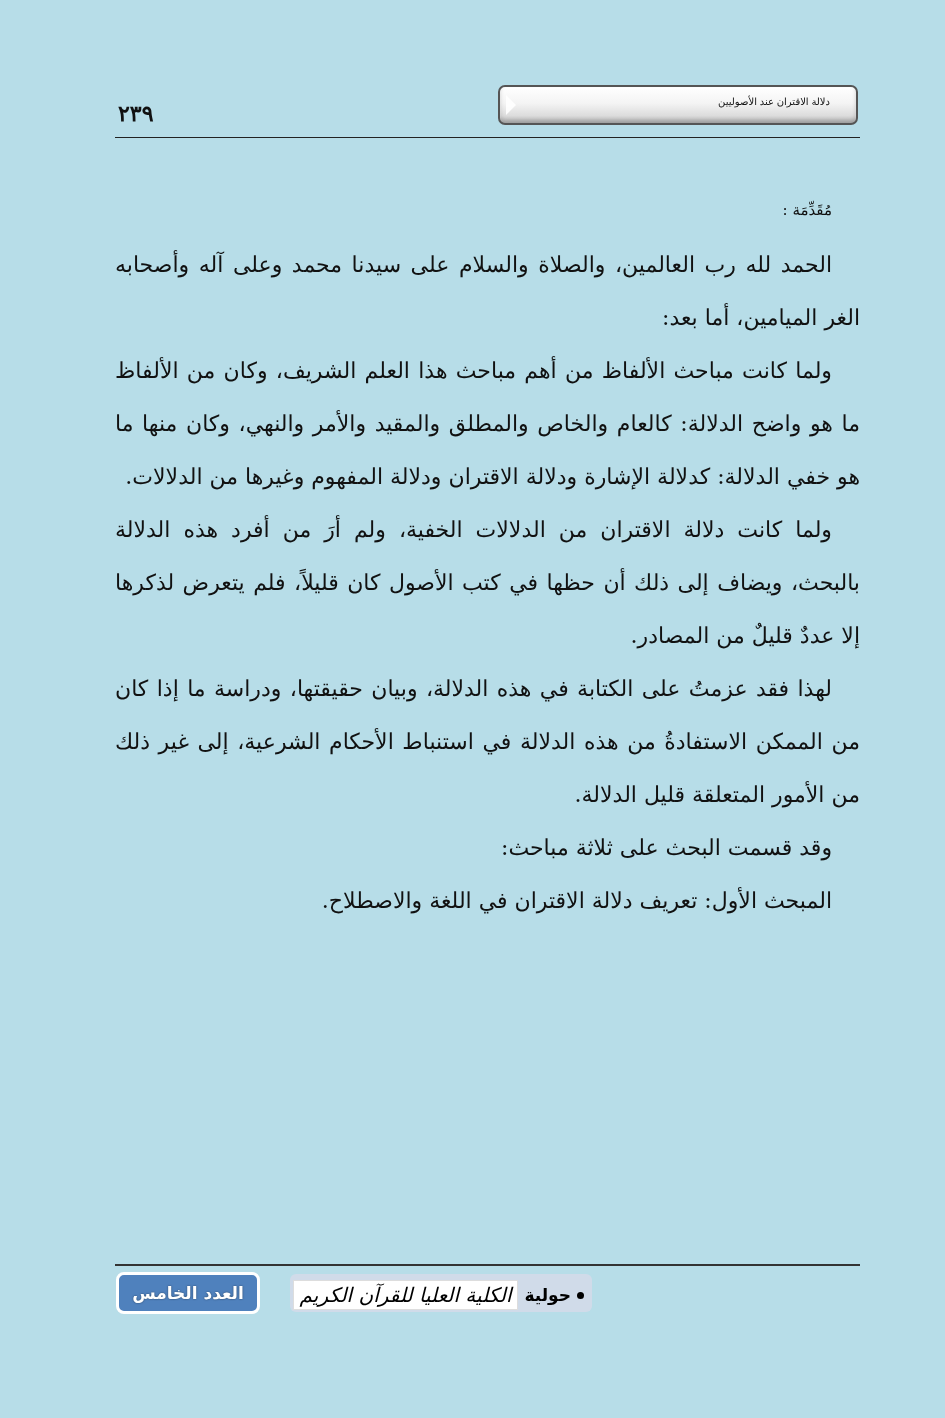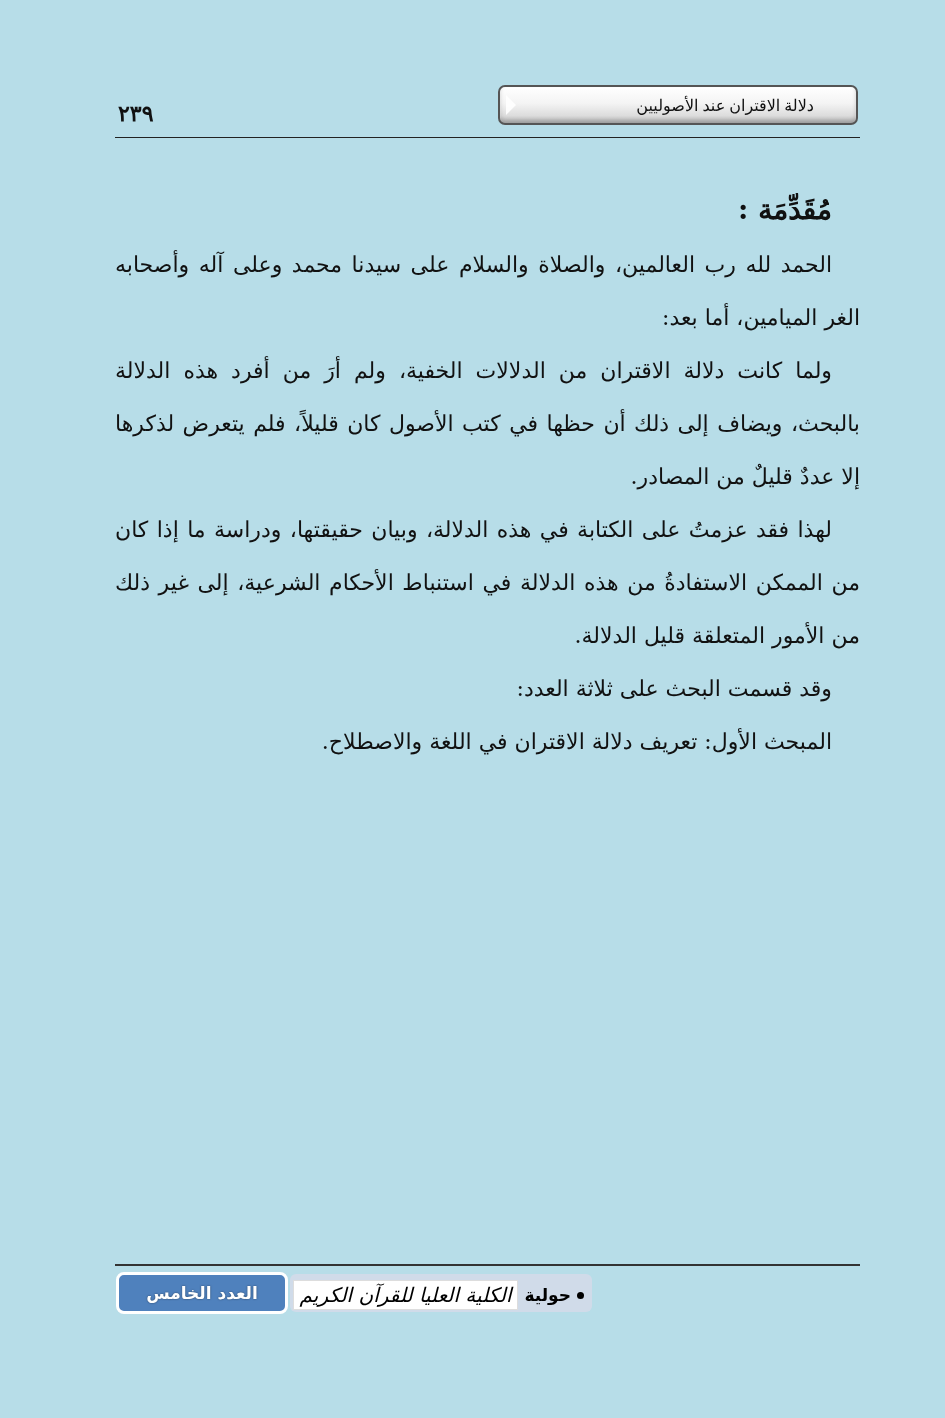--- a/index.html
+++ b/index.html
@@ -44,24 +44,24 @@
       left: 6px;
       top: 8px;
       width: 0; height: 0;
       border-top: 10px solid transparent;
       border-bottom: 10px solid transparent;
       border-left: 10px solid #ffffff;
       opacity: 0.9;
     }
     .running-head-title {
       position: absolute;
-      right: 42px;
+      right: 26px;
       top: 9px;
-      font-size: 16px;
-      font-family: Liberation Serif, serif;
+      font-size: 10px;
+      font-family: Liberation Sans, sans-serif;
       color: #111;
     }
     .header-rule {
       position: absolute;
       left: 115px;
       top: 137px;
       width: 745px;
       height: 0;
       border-top: 1.5px solid #222;
     }
@@ -73,24 +73,23 @@
       direction: rtl;
       text-align: justify;
       font-size: 22px;
       line-height: 53px;
     }
     .content p {
       margin: 0;
       text-indent: 28px;
     }
     .content p.heading {
-      font-size: 28px;
+      font-size: 15px;
       line-height: 50px;
       margin-bottom: 3px;
-      font-weight: bold;
     }
     .footer-rule {
       position: absolute;
       left: 115px;
       top: 1264px;
       width: 745px;
       height: 0;
       border-top: 2px solid #333;
     }
     .footer-band {
@@ -131,21 +130,21 @@
       font-style: italic;
       padding: 2px 6px;
       color: #000;
       border: 1px solid #ddd;
       white-space: nowrap;
     }
     .footer-issue {
       position: absolute;
       left: 116px;
       top: 1272px;
-      width: 172px;
+      width: 144px;
       height: 42px;
       box-sizing: border-box;
       background: #4f81bd;
       border: 3px solid #ffffff;
       border-radius: 8px;
       color: #fff;
       font-family: "DejaVu Sans", sans-serif;
       font-weight: bold;
       font-size: 17px;
       text-align: center;
@@ -161,23 +160,24 @@
 
 <div class="running-head">
   <span class="running-head-title">دلالة الاقتران عند الأصوليين</span>
 </div>
 
 <div class="header-rule"></div>
 
 <div class="content">
   <p class="heading">مُقَدِّمَة :</p>
   <p>الحمد لله رب العالمين، والصلاة والسلام على سيدنا محمد وعلى آله وأصحابه الغر الميامين، أما بعد:</p>
+  <p>ولما كانت مباحث الألفاظ من أهم مباحث هذا العلم الشريف، وكان من الألفاظ ما هو واضح الدلالة: كالعام والخاص والمطلق والمقيد والأمر والنهي، وكان منها ما هو خفي الدلالة: كدلالة الإشارة ودلالة الاقتران ودلالة المفهوم وغيرها من الدلالات.</p>
   <p>ولما كانت دلالة الاقتران من الدلالات الخفية، ولم أرَ من أفرد هذه الدلالة بالبحث، ويضاف إلى ذلك أن حظها في كتب الأصول كان قليلاً، فلم يتعرض لذكرها إلا عددٌ قليلٌ من المصادر.</p>
   <p>لهذا فقد عزمتُ على الكتابة في هذه الدلالة، وبيان حقيقتها، ودراسة ما إذا كان من الممكن الاستفادةُ من هذه الدلالة في استنباط الأحكام الشرعية، إلى غير ذلك من الأمور المتعلقة قليل الدلالة.</p>
-  <p>وقد قسمت البحث على ثلاثة العدد:</p>
+  <p>وقد قسمت البحث على ثلاثة مباحث:</p>
   <p>المبحث الأول: تعريف دلالة الاقتران في اللغة والاصطلاح.</p>
 </div>
 
 <div class="footer-rule"></div>
 
 <div class="footer-band">
   <div class="footer-journal">
     <span class="footer-bullet"></span>
     <span class="footer-journal-prefix">حولية</span>
     <span class="footer-college">الكلية العليا للقرآن الكريم</span>

